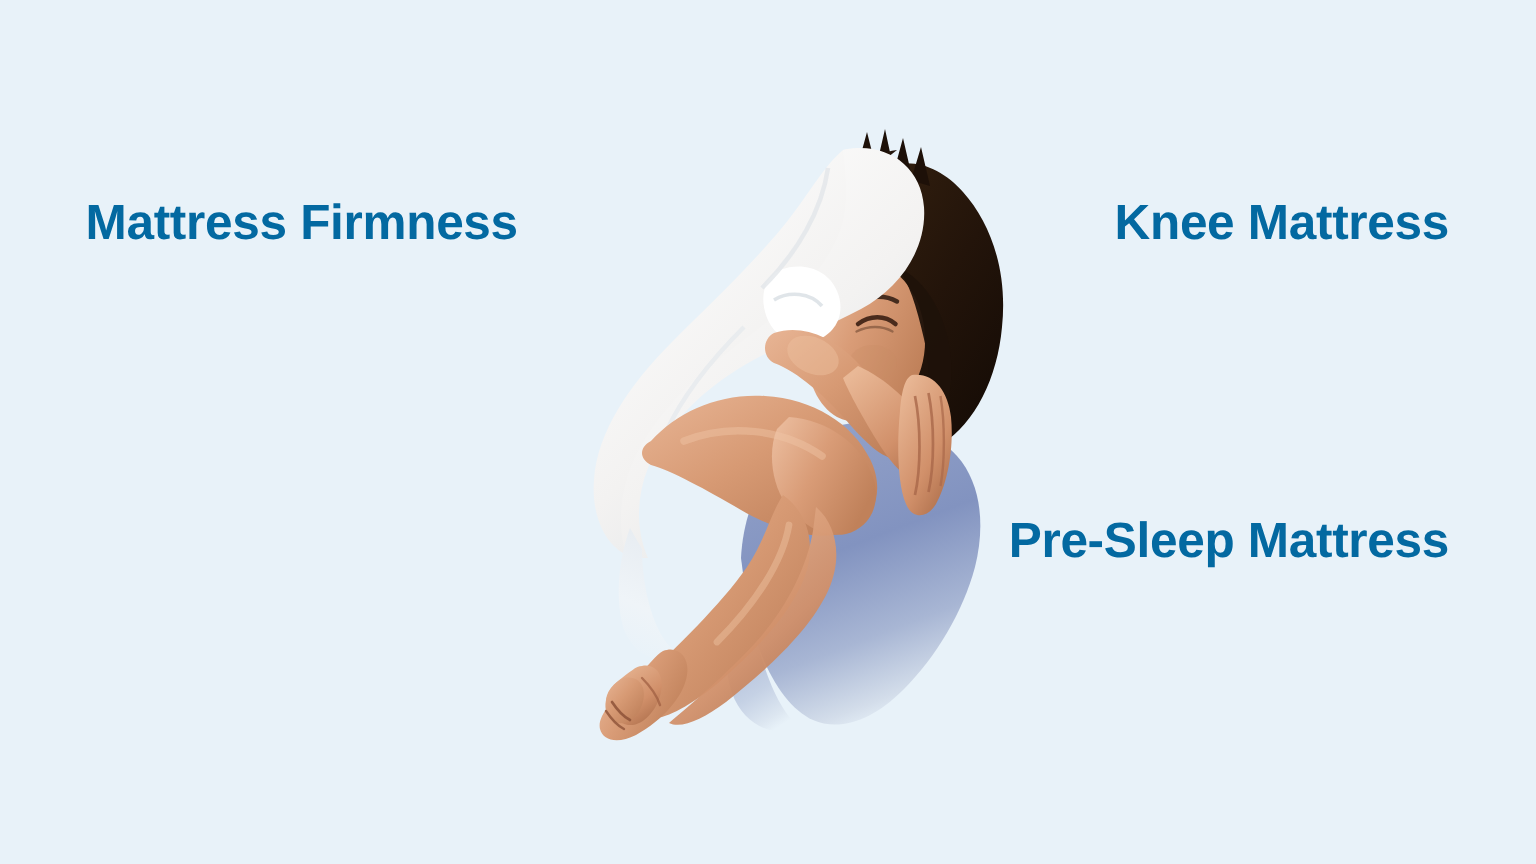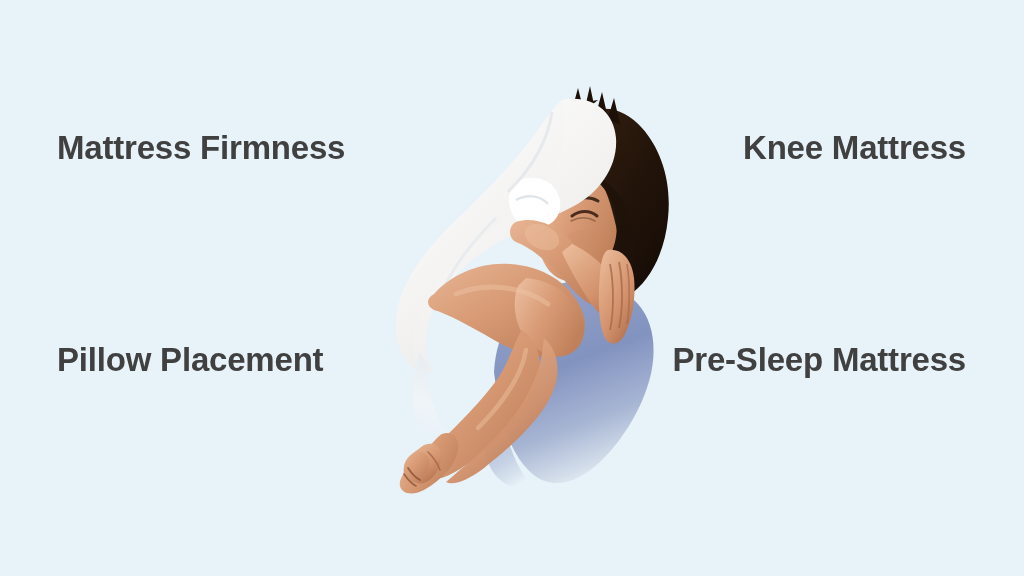--- a/index.html
+++ b/index.html
@@ -20,21 +20,21 @@
   }
 
   
   .label {
     position: absolute;
     font-family: "Liberation Sans", sans-serif;
     font-weight: bold;
     font-size: 33px;
     line-height: 40px;
     letter-spacing: -0.2px;
-    color: #404040;
+    color: #0369a1;
     white-space: nowrap;
   }
   .label-left  { left: 57px; }
   .label-right { right: 58px; text-align: right; }
 
   .row-top    { top: 128px; }
   .row-bottom { top: 340px; }
 
   
   .figure-wrap {
@@ -52,21 +52,20 @@
 </style>
 </head>
 <body>
 
 <div class="canvas">
 
   <div class="label label-left row-top">Mattress Firmness</div>
 
   <div class="label label-right row-top">Knee Mattress</div>
 
-  <div class="label label-left row-bottom">Pillow Placement</div>
 
   <div class="label label-right row-bottom">Pre-Sleep Mattress</div>
 
   <div class="figure-wrap">
     <svg class="figure-svg" viewBox="0 0 300 412" xmlns="http://www.w3.org/2000/svg">
       <defs>
 
         <linearGradient id="skinGrad" x1="0" y1="0" x2="1" y2="1">
           <stop offset="0%" stop-color="#e8b595"></stop>
           <stop offset="45%" stop-color="#d79a74"></stop>

